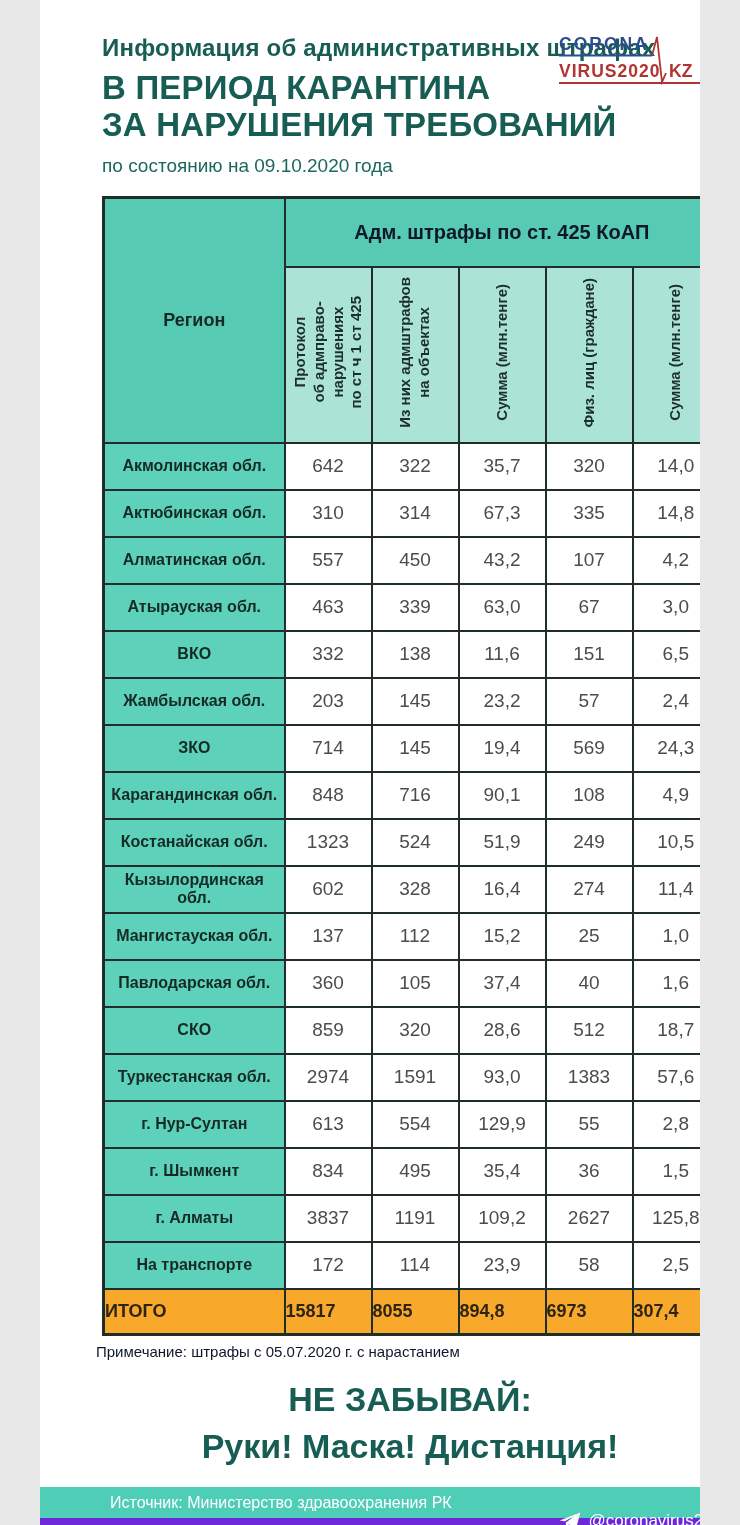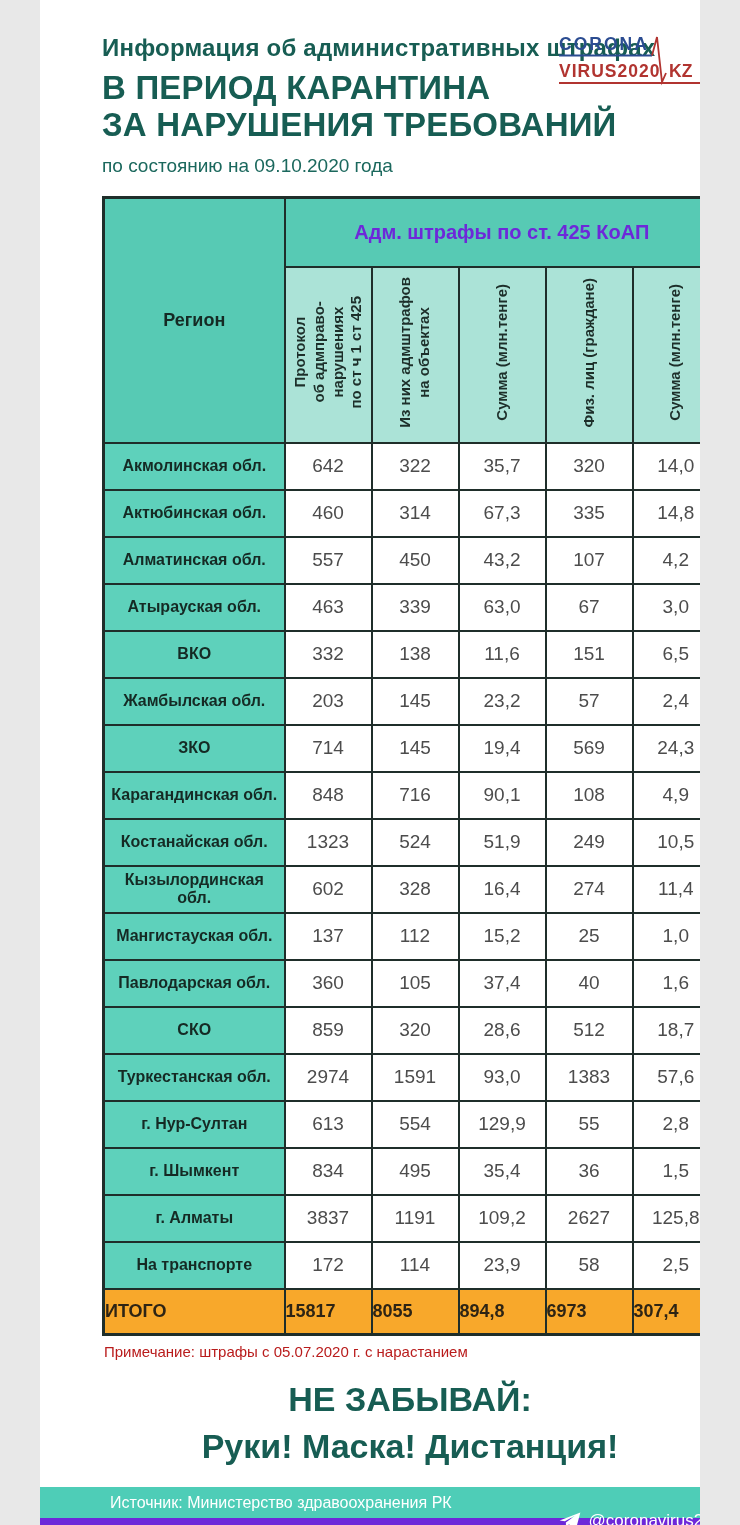--- a/index.html
+++ b/index.html
@@ -14,35 +14,35 @@
   .header-big   { font-size:33px; font-weight:bold; line-height:37px; letter-spacing:.2px; }
   .header-date  { font-size:19px; margin-top:12px; color:#1b685d; }
   
   .logo { position:absolute; top:32px; right:0; width:148px; height:58px; }
   
   .table-wrap { position:absolute; left:62px; top:196px; }
   table { border-collapse:collapse; table-layout:fixed; width:617px; }
   th, td { border:2px solid #1f2e2a; }
   table { border:3px solid #1f2e2a; }
   .region-head { background:#57cab4; color:#152a24; font-size:18px; font-weight:bold; text-align:center; vertical-align:middle; }
-  .group-head  { background:#57cab4; color:#6d28d9; font-size:20px; font-weight:bold; text-align:center; vertical-align:middle; height:69px; }
+  .group-head  { background:#57cab4; color:#0f172a; font-size:20px; font-weight:bold; text-align:center; vertical-align:middle; height:69px; }
   .sub-head    { background:#abe3d7; height:176px; text-align:center; vertical-align:middle; }
   .vtext {
     display:inline-block; writing-mode:vertical-rl; transform:rotate(180deg);
     white-space:pre-line; font-size:15px; font-weight:bold; line-height:1.25;
     color:#1d2f2a; text-align:center; max-height:168px;
   }
   tbody td { height:47px; text-align:center; vertical-align:middle; }
   .region-cell { background:#5ed1bb; color:#152a24; font-size:16px; font-weight:bold; padding:0 2px; }
   .value-cell  { background:#ffffff; color:#4c4c4c; font-size:19px; }
   .total-row td { height:46px; vertical-align:middle; background:#f8a82b; color:#2e2414; font-weight:bold; }
   .total-label { font-size:18px; }
   .total-value { font-size:18px; }
   
-  .note { position:absolute; left:64px; top:1343px; font-size:15px; color:#b91c1c; }
+  .note { position:absolute; left:56px; top:1343px; font-size:15px; color:#0f172a; }
   .reminder { position:absolute; left:0; top:1380px; width:740px; text-align:center; color:#175d53; }
   .reminder-line1 { font-size:34px; font-weight:bold; }
   .reminder-line2 { font-size:34px; font-weight:bold; margin-top:8px; }
   
   .footer-bar {
     position:absolute; left:0; bottom:0; width:740px; height:38px;
     background:#4ecdb7; border-bottom:7px solid #6d28d9;
     display:flex; align-items:center; justify-content:space-between;
     padding:0 22px 0 70px;
   }
@@ -101,21 +101,21 @@
           <tr>
             <td class="region-cell">Акмолинская обл.</td>
             <td class="value-cell">642</td>
             <td class="value-cell">322</td>
             <td class="value-cell">35,7</td>
             <td class="value-cell">320</td>
             <td class="value-cell">14,0</td>
           </tr>
           <tr>
             <td class="region-cell">Актюбинская обл.</td>
-            <td class="value-cell">460</td>
+            <td class="value-cell">310</td>
             <td class="value-cell">314</td>
             <td class="value-cell">67,3</td>
             <td class="value-cell">335</td>
             <td class="value-cell">14,8</td>
           </tr>
           <tr>
             <td class="region-cell">Алматинская обл.</td>
             <td class="value-cell">557</td>
             <td class="value-cell">450</td>
             <td class="value-cell">43,2</td>

